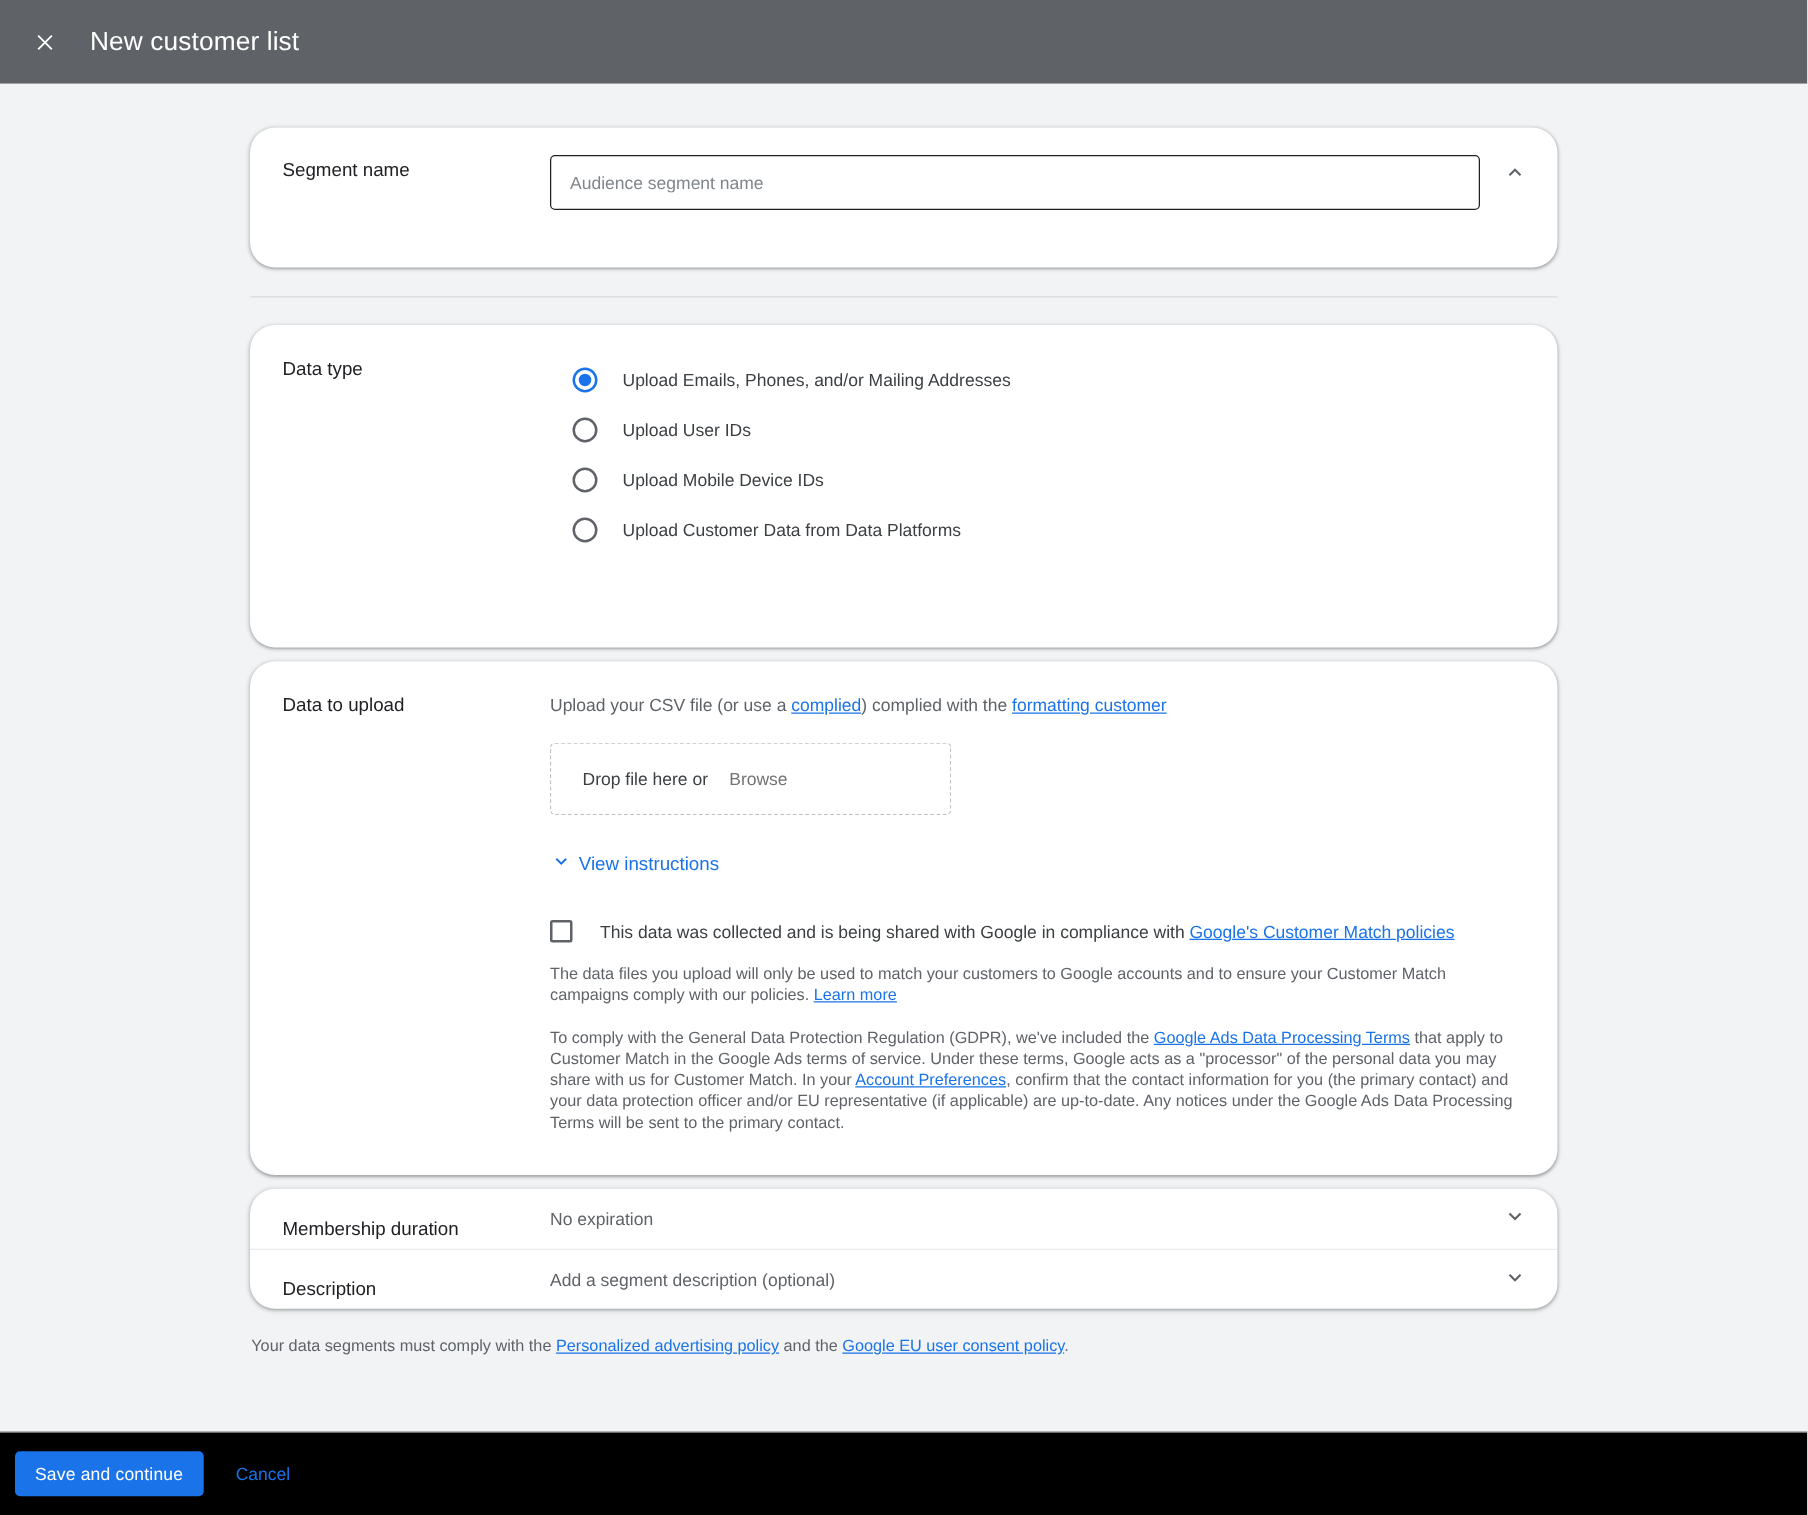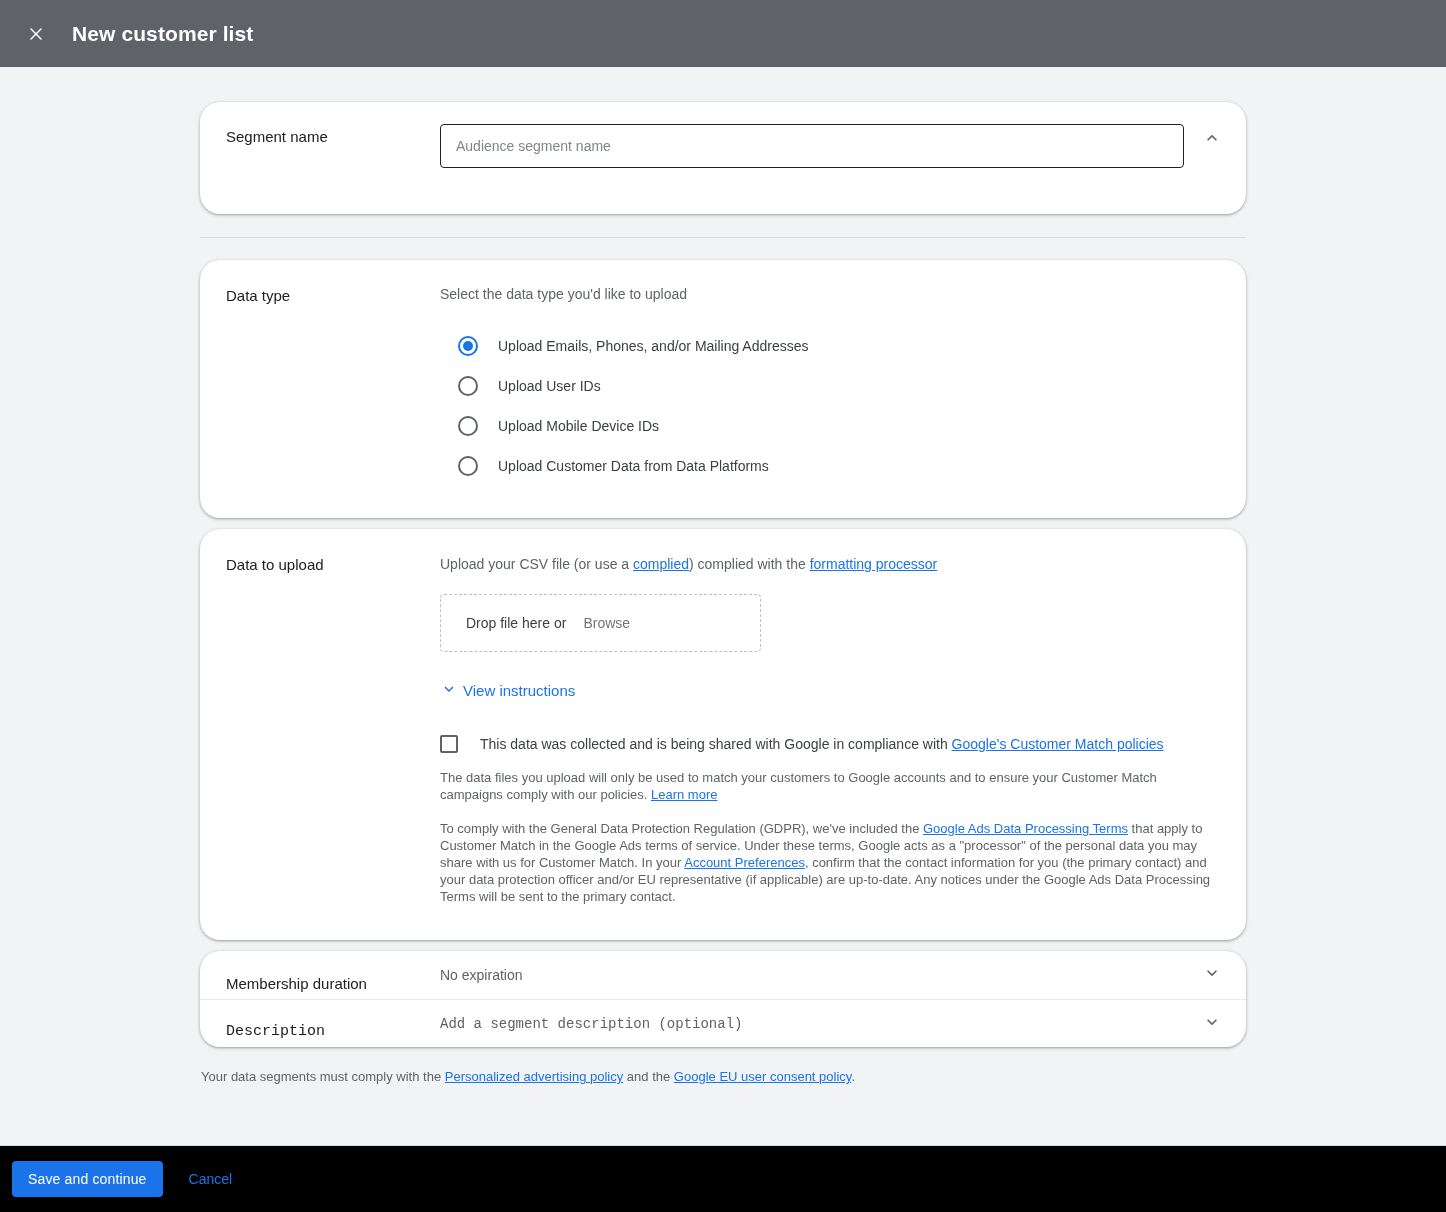--- a/index.html
+++ b/index.html
@@ -31,21 +31,21 @@
     display: flex; align-items: center; justify-content: center;
     border-radius: 50%;
     cursor: pointer;
   }
   .close-btn svg { display: block; }
   .header-title {
     font-size: 21px;
     color: #ffffff;
     margin-left: 14px;
     letter-spacing: 0.1px;
-    font-weight: 700;
+    font-weight: 400;
   }
 
   
   .body {
     position: relative;
     height: calc(1212px - 67px - 67px);
     overflow: hidden;
     background: #f1f3f4;
     padding-top: 35px;
   }
@@ -235,21 +235,21 @@
 
   
   .collapsed-card { margin-top: 11px; }
   .collapsed-row {
     height: 48px;
     display: flex;
     align-items: center;
     position: relative;
     cursor: pointer;
   }
-  .collapsed-row + .collapsed-row { border-top: 1px solid #e8eaed; font-family: Liberation Mono, monospace; }
+  .collapsed-row + .collapsed-row { border-top: 1px solid #e8eaed; }
   .collapsed-label {
     width: 240px;
     flex: 0 0 240px;
     padding-left: 26px;
     font-size: 15px;
     color: #202124;
     margin-top: 16px;
   }
   .collapsed-value {
     font-size: 14px;
@@ -345,21 +345,20 @@
       </div>
 
       <div class="divider-gap">
         <div class="divider-line"></div>
       </div>
 
       <div class="card datatype-card">
         <div class="card-row">
           <div class="card-label">Data type</div>
           <div class="card-content">
-            <div class="section-hint">Select the data type you'd like to upload</div>
             <div class="radio-list">
               <div class="radio-item selected">
                 <span class="radio-ring"></span>
                 <span class="radio-label">Upload Emails, Phones, and/or Mailing Addresses</span>
               </div>
               <div class="radio-item">
                 <span class="radio-ring"></span>
                 <span class="radio-label">Upload User IDs</span>
               </div>
               <div class="radio-item">
@@ -374,21 +373,21 @@
           </div>
         </div>
       </div>
 
       <div class="card upload-card">
         <div class="card-row">
           <div class="card-label">Data to upload</div>
           <div class="card-content">
 
             <div class="upload-hint">
-              <span>Upload your CSV file (or use a </span><a class="link">complied</a><span>) complied with the </span><a class="link">formatting processor</a>
+              <span>Upload your CSV file (or use a </span><a class="link">complied</a><span>) complied with the </span><a class="link">formatting customer</a>
             </div>
 
             <div class="dropzone">
               <span class="dropzone-text">Drop file here or</span>
               <a class="link-plain browse-link">Browse</a>
             </div>
 
             <div class="view-instructions">
               <span>
                 <svg width="18" height="18" viewBox="0 0 24 24" aria-hidden="true">

